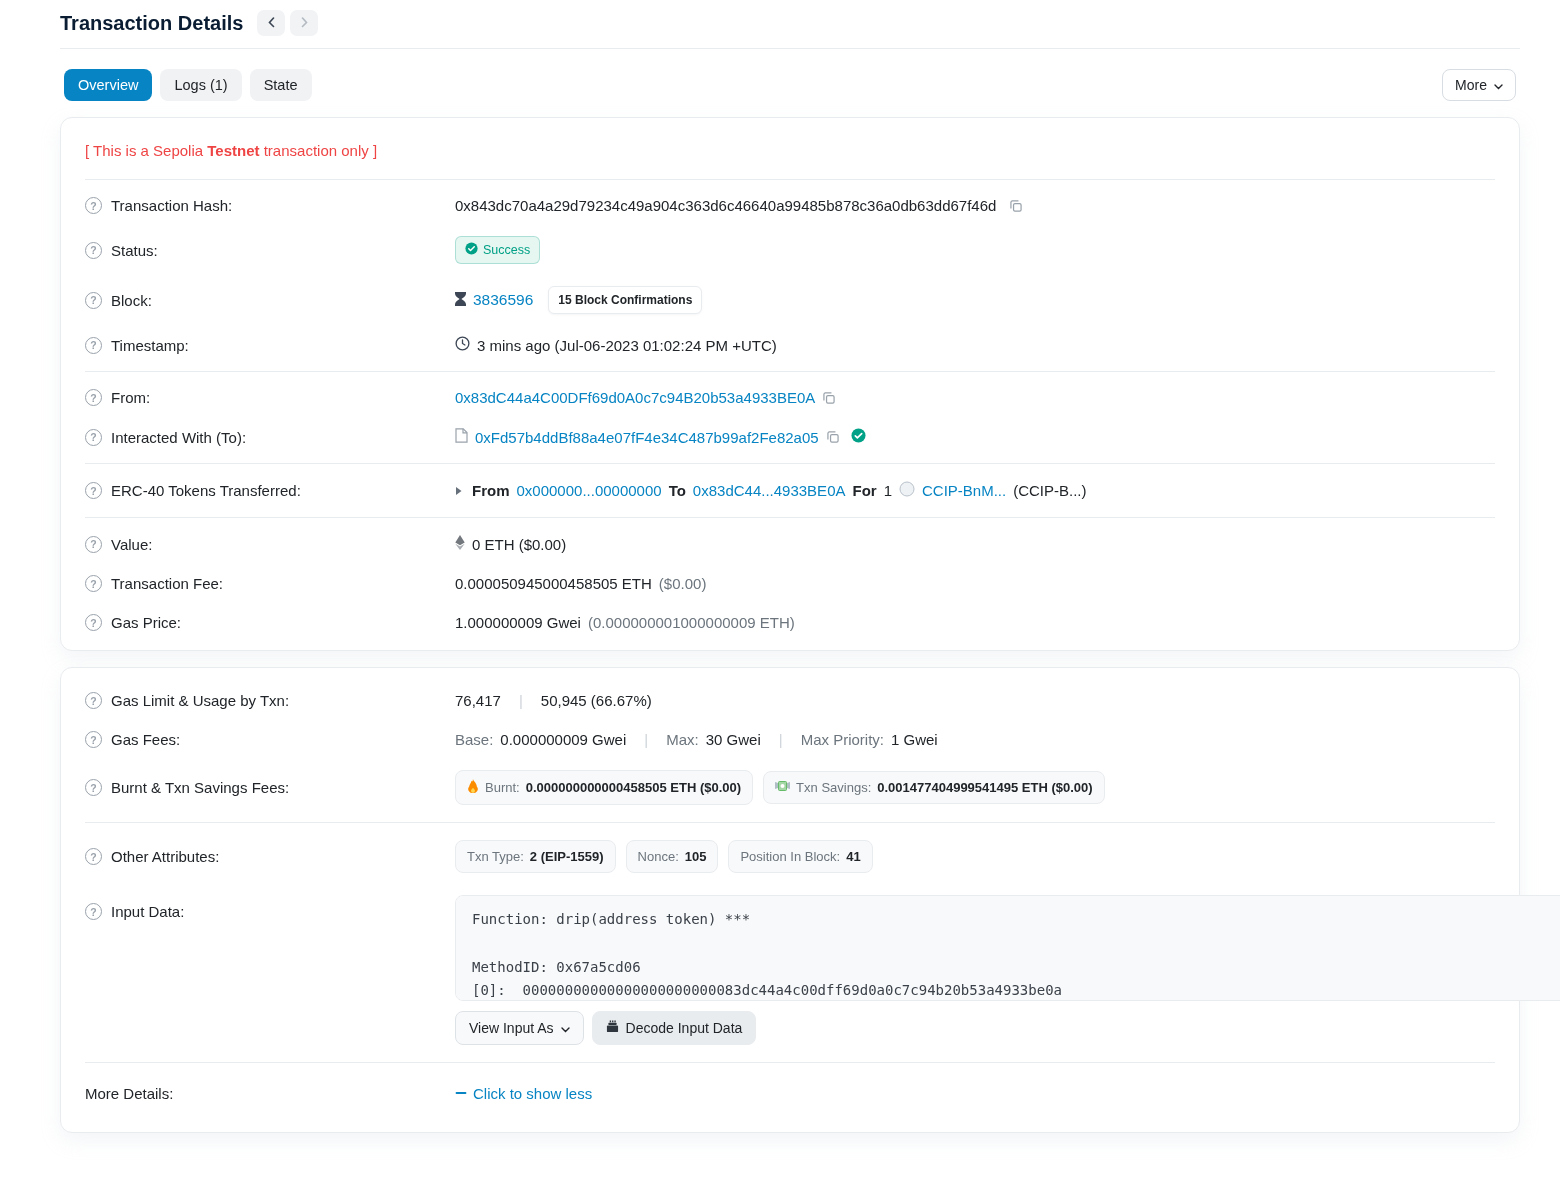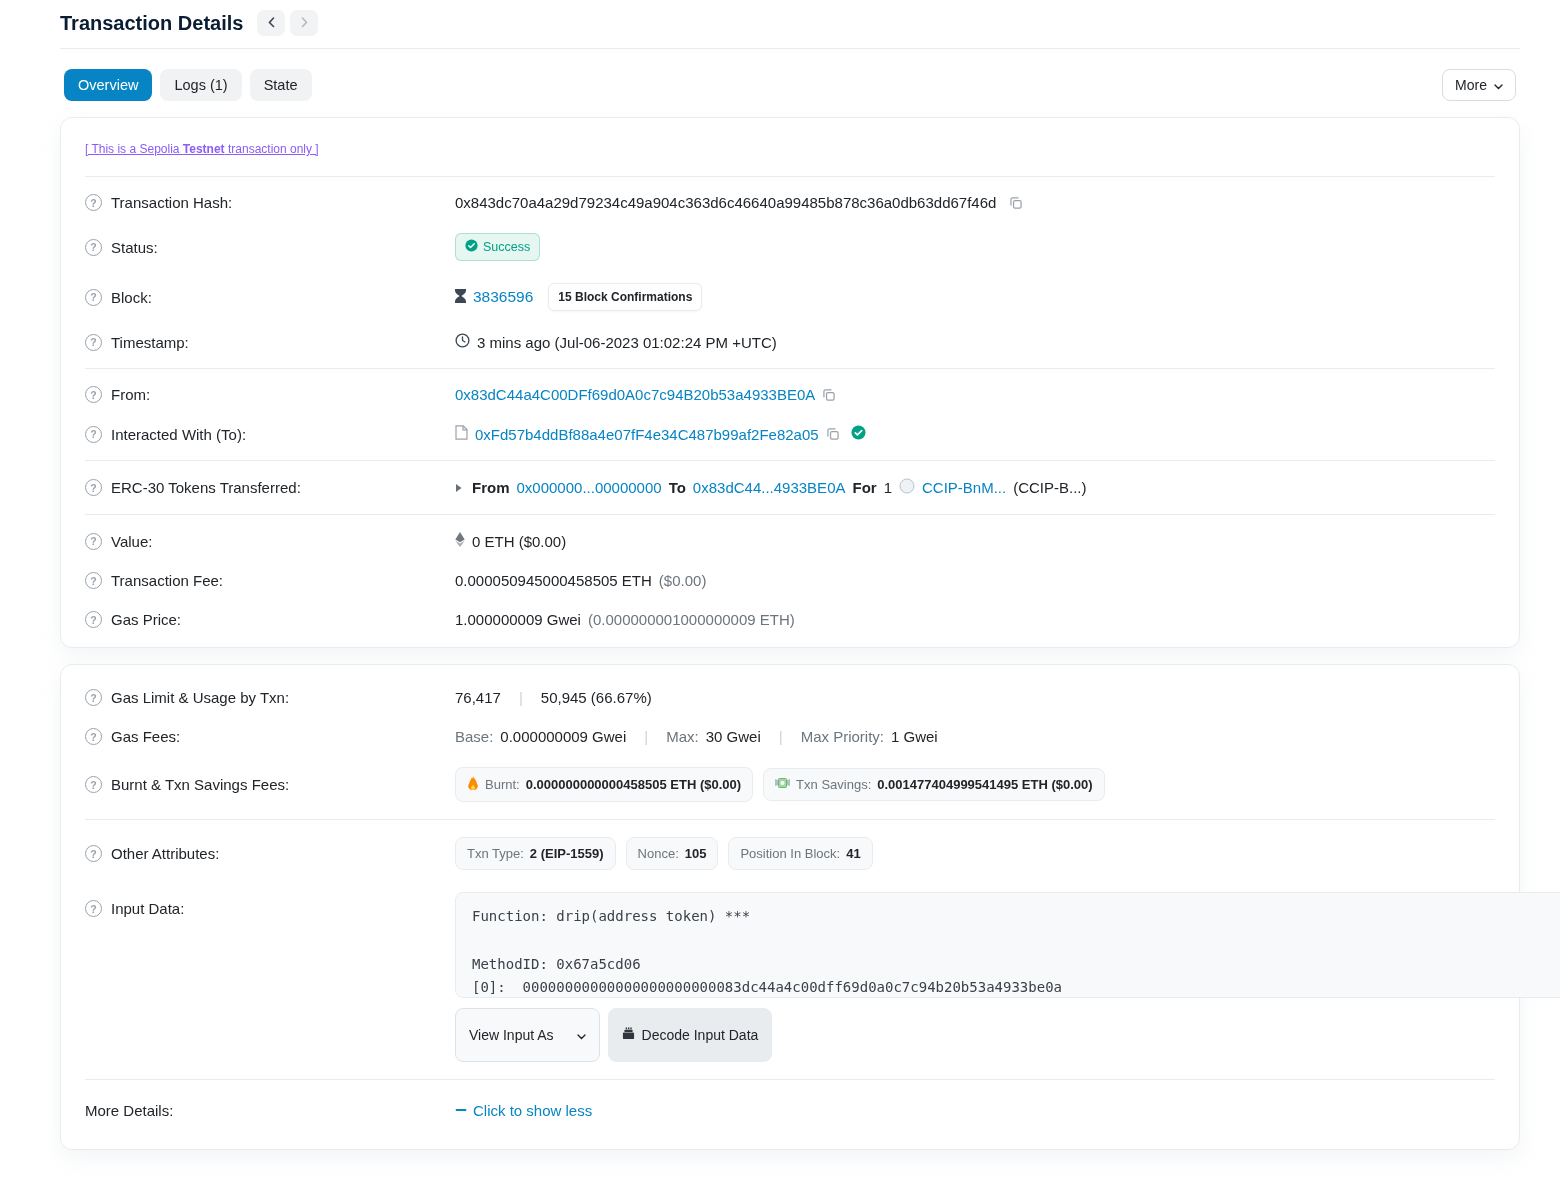--- a/index.html
+++ b/index.html
@@ -41,21 +41,21 @@
   }
 
   
   .card {
     border: 1px solid #e9ecef; border-radius: 12px;
     box-shadow: 0 8px 20px rgba(189,197,209,0.18);
     padding: 8px 24px; margin-bottom: 16px; background: #fff;
   }
   .divider { border-top: 1px solid #e9ecef; margin: 6px 0; }
 
-  .notice { padding: 16px 0 14px; color: #8b5cf6; font-size: 12px; text-decoration: underline; }
+  .notice { padding: 16px 0 14px; color: #ef4444; font-size: 15px; }
   .notice b { font-weight: 700; }
 
   .row { display: flex; align-items: center; padding: 11px 0; }
   .row.top-align { align-items: flex-start; }
   .row-label {
     width: 370px; flex-shrink: 0; display: flex; align-items: center; gap: 9px;
     color: #212529;
   }
   .row.top-align .row-label { padding-top: 8px; }
   .row-value { flex: 1; display: flex; align-items: center; gap: 7px; flex-wrap: nowrap; min-width: 0; }
@@ -101,23 +101,23 @@
 
   
   .input-data {
     width: 1300px; height: 106px; display: block;
     background: #f8f9fa; border: 1px solid #e9ecef; border-radius: 8px;
     padding: 12px 16px; font-family: "DejaVu Sans Mono", "Liberation Mono", monospace;
     font-size: 14px; line-height: 1.7; color: #3b4149; resize: vertical;
   }
   .input-actions { display: flex; gap: 8px; margin-top: 10px; }
   .btn-light {
-    display: inline-flex; align-items: center; gap: 23px;
+    display: inline-flex; align-items: center; gap: 7px;
     background: #f8f9fa; border: 1px solid #dde2e7; border-radius: 8px;
-    padding: 18px 13px; font-family: inherit; font-size: 14px; color: #212529; cursor: pointer;
+    padding: 8px 13px; font-family: inherit; font-size: 14px; color: #212529; cursor: pointer;
   }
   .btn-gray {
     display: inline-flex; align-items: center; gap: 7px;
     background: #e9ecef; border: 1px solid #e9ecef; border-radius: 8px;
     padding: 8px 13px; font-family: inherit; font-size: 14px; color: #212529; cursor: pointer;
   }
   .show-less { display: inline-flex; align-items: center; gap: 6px; font-size: 15px; }
   .more-details-row { padding: 16px 0 22px; }
   .more-details-row .row-label { padding-left: 0; }
 </style>
@@ -280,21 +280,21 @@
             </svg>
         </span>
       </div>
     </div>
 
     <div class="divider"></div>
 
     <div class="row">
       <div class="row-label">
         <span class="q-icon"></span>
-        <span>ERC-30 Tokens Transferred:</span>
+        <span>ERC-40 Tokens Transferred:</span>
       </div>
       <div class="row-value">
         <span style="margin-right:2px;">
           <svg width="8" height="10" viewBox="0 0 8 10">
               <path d="M1 1l5.5 4L1 9z" fill="#66707a"></path>
             </svg>
         </span>
         <span class="bold">From</span>
         <a class="link">0x000000...00000000</a>
         <span class="bold">To</span>

